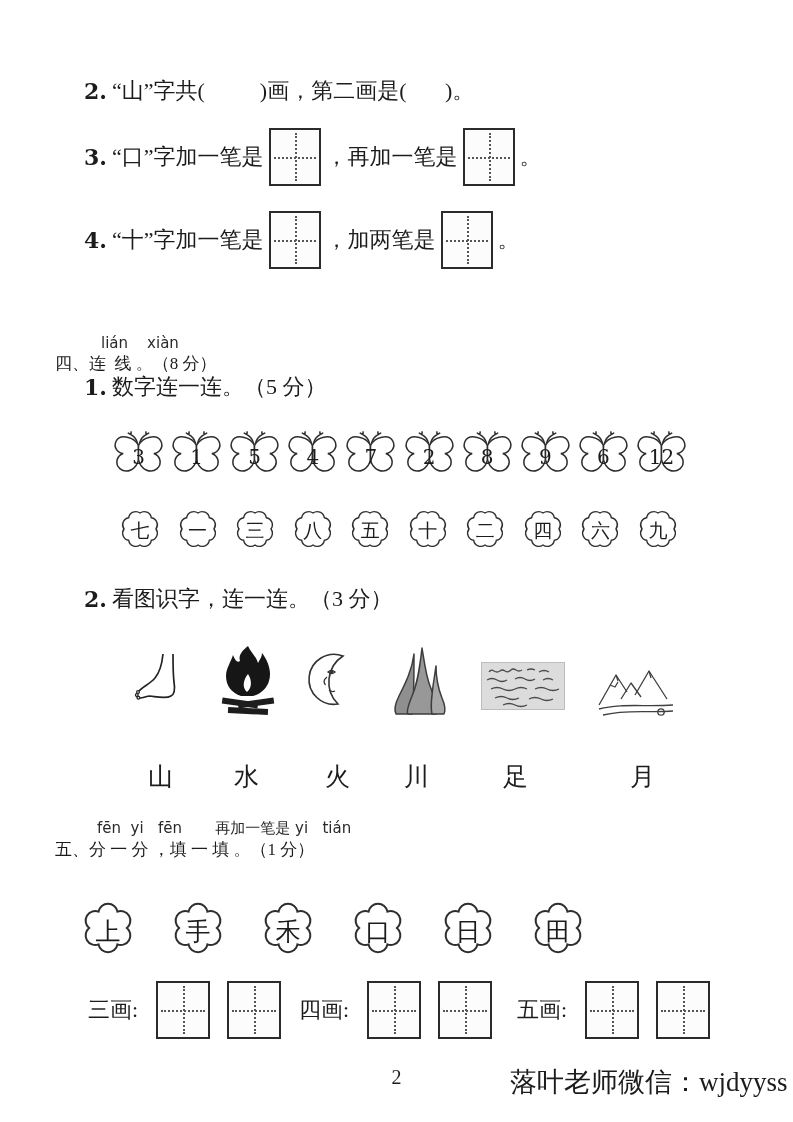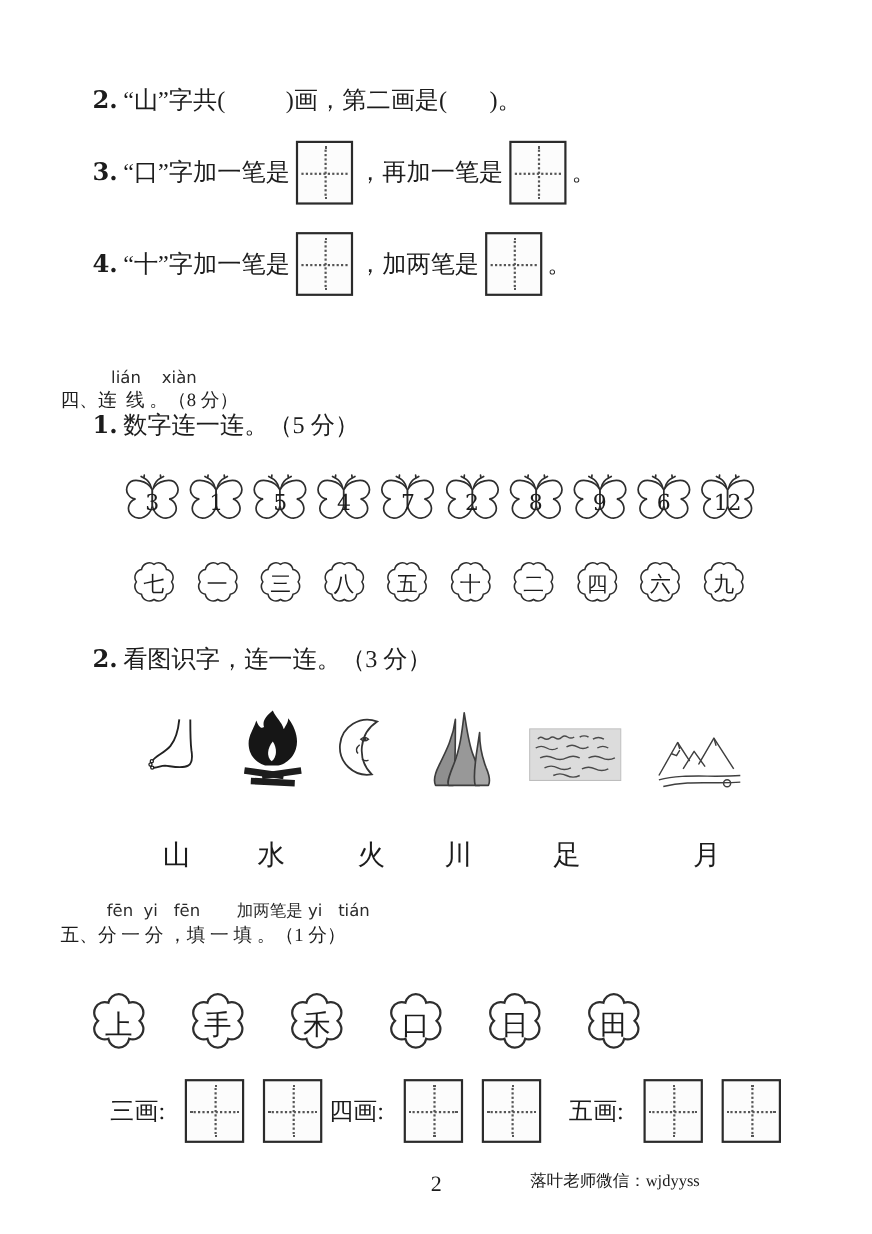--- a/index.html
+++ b/index.html
@@ -23,21 +23,21 @@
   .clover .ch { position:absolute; left:0; right:0; top:14px; text-align:center; font-size:19px; }
   .flower { position:absolute; top:894px; width:64px; height:68px; }
   .flower .ch { position:absolute; left:0; right:0; top:21px; text-align:center; font-size:25px; }
   .pic { position:absolute; }
   .pic svg { display:block; }
   .picchar { position:absolute; top:760px; font-size:25px; }
   .sgroup { position:absolute; top:981px; display:flex; align-items:center; gap:17px; }
   .sgroup .lbl { font-size:22px; margin-right:1px; white-space:pre; }
   .sgroup .tzg { width:54px; height:58px; }
   .footer-num { position:absolute; left:0; right:0; top:1066px; text-align:center; font-size:20px; }
-  .footer-credit { position:absolute; left:482px; top:1064px; font-size:15px; }
+  .footer-credit { position:absolute; left:510px; top:1064px; font-size:27px; }
 </style>
 </head>
 <body>
 
 <div class="page">
 
   <svg width="0" height="0" style="position:absolute" aria-hidden="true">
     <defs>
       <symbol id="sym-butterfly" viewBox="0 0 52 46">
         <g fill="none" stroke="#2e2e2e" stroke-width="1.5" stroke-linecap="round">
@@ -290,21 +290,21 @@
   </div>
 
   <span class="picchar" style="left:148px;">山</span>
   <span class="picchar" style="left:234px;">水</span>
   <span class="picchar" style="left:325px;">火</span>
   <span class="picchar" style="left:404px;">川</span>
   <span class="picchar" style="left:503px;">足</span>
   <span class="picchar" style="left:630px;">月</span>
 
   <div class="abs" style="left:55px; top:819px;">
-    <div class="pinyin" style="margin-left:42px;">fēn  yi   fēn       加两笔是 yi   tián</div>
+    <div class="pinyin" style="margin-left:42px;">fēn  yi   fēn       再加一笔是 yi   tián</div>
     <div class="sec-title">五、分 一 分 ，填 一 填 。（1 分）</div>
   </div>
 
   <div class="flower" style="left:76px;">
       <svg viewBox="0 0 44 44">
         <use href="#sym-flower"></use>
       </svg>
       <span class="ch">上</span>
     </div>
   <div class="flower" style="left:166px;">
@@ -331,21 +331,21 @@
       </svg>
       <span class="ch">日</span>
     </div>
   <div class="flower" style="left:526px;">
       <svg viewBox="0 0 44 44">
         <use href="#sym-flower"></use>
       </svg>
       <span class="ch">田</span>
     </div>
 
-  <div class="sgroup" style="left:100px;text-align:right;">
+  <div class="sgroup" style="left:88px;text-align:right;">
     <span class="lbl">三画:</span>
     <div class="tzg"></div>
     <div class="tzg"></div>
   </div>
   <div class="sgroup" style="left:299px;justify-content:space-between;">
     <span class="lbl">四画:</span>
     <div class="tzg"></div>
     <div class="tzg"></div>
   </div>
   <div class="sgroup" style="left:517px;">

